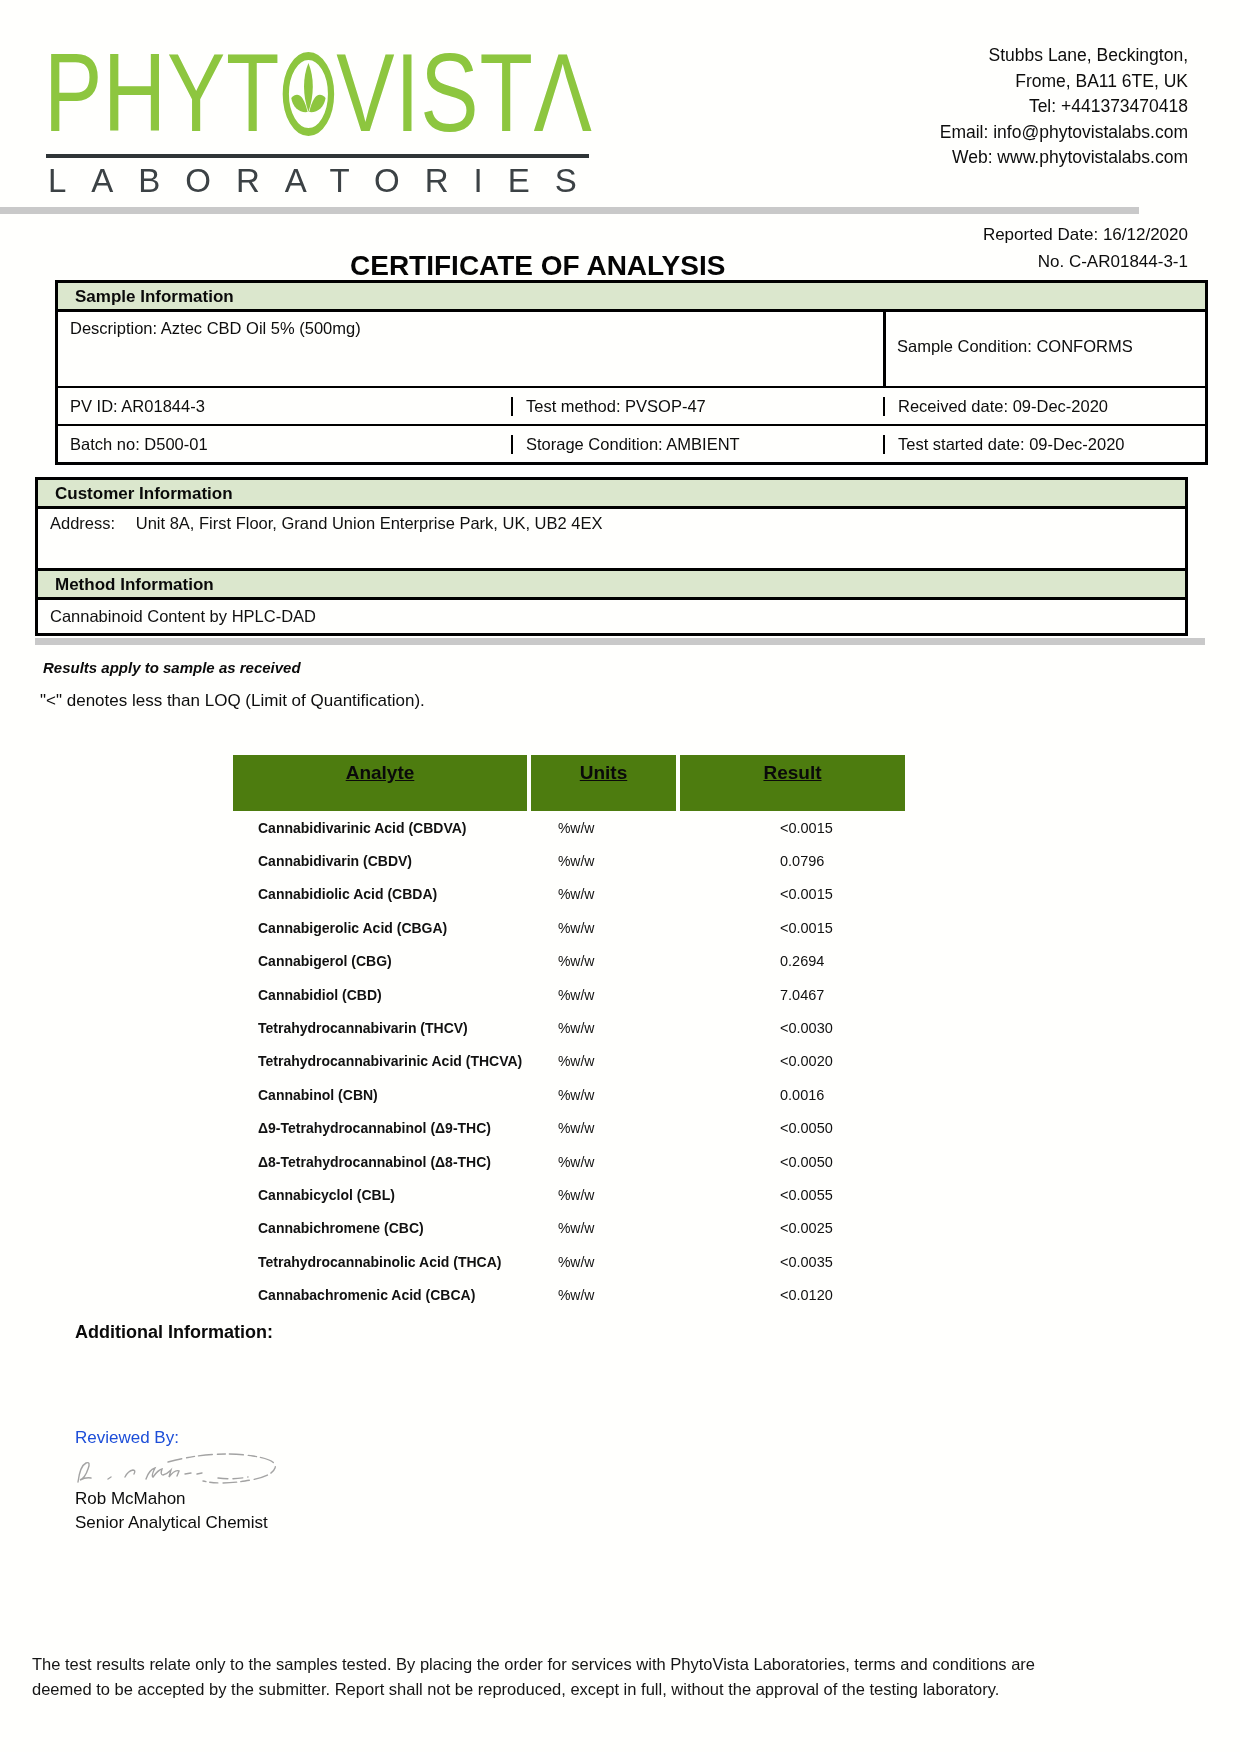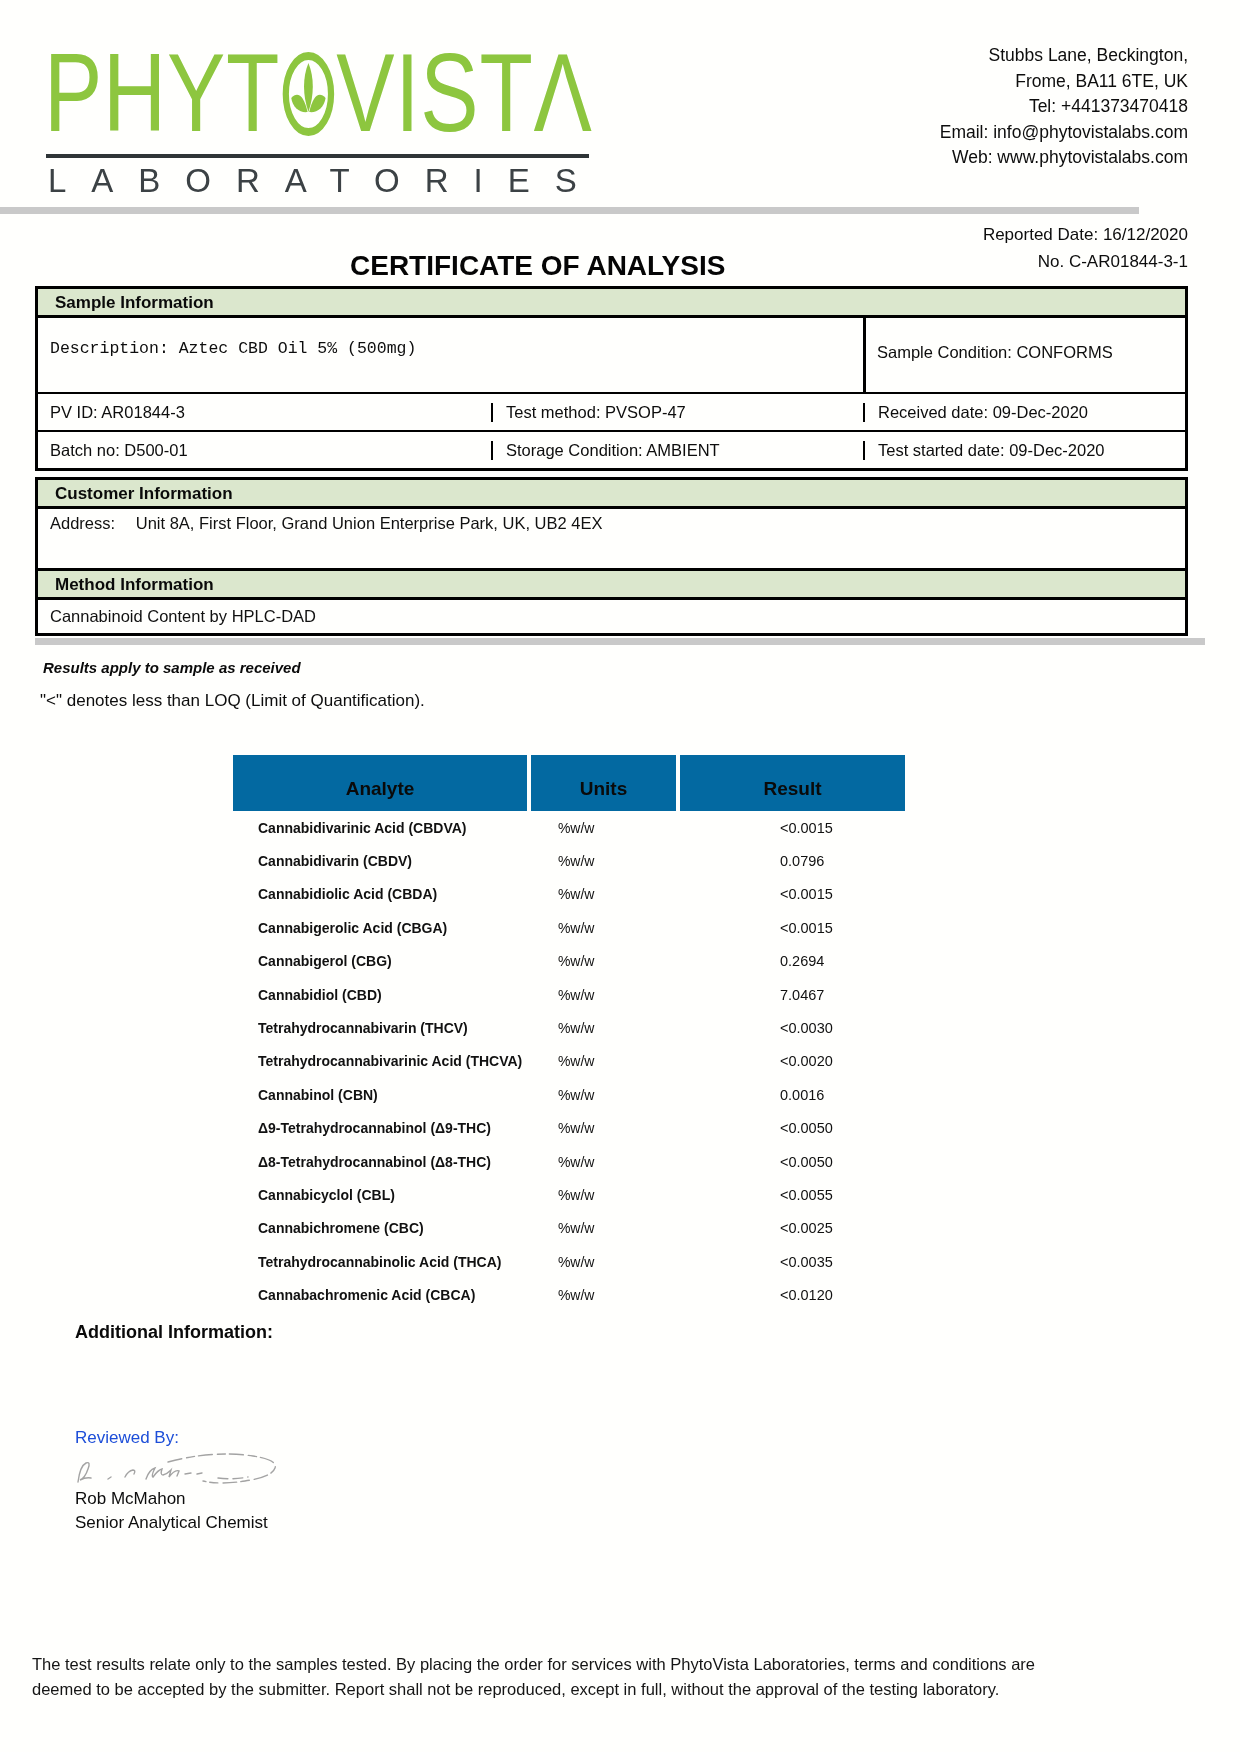--- a/index.html
+++ b/index.html
@@ -47,23 +47,23 @@
   .section{position:absolute;left:35px;width:1153px;border:3px solid #000;background:#fffffd;box-sizing:border-box;}
   .sec-head{
     background:#dbe7cd;border-bottom:3px solid #000;
     font-size:17px;font-weight:bold;color:#0a0a0a;
     padding:3px 0 2px 17px;line-height:21px;
   }
   .row{display:flex;box-sizing:border-box;}
   .cell{box-sizing:border-box;font-size:16.5px;color:#0d0d0d;}
   .bl{border-left:2px solid #000;}
   .bt{border-top:2px solid #000;}
-  #sample-section{top:286px;}
+  #sample-section{top:280px;margin-left:20px;}
   .desc-row{height:74px;}
-  .desc-cell{flex:0 0 825px;padding:21px 0 0 12px;font-family:Liberation Mono, monospace;}
+  .desc-cell{flex:0 0 825px;padding:7px 0 0 12px;}
   .cond-cell{flex:1 1 auto;border-left:3px solid #000;padding:25px 0 0 11px;}
   .info-row{height:38px;align-items:center;}
   .c1{flex:0 0 453px;padding-left:12px;}
   .c2{flex:0 0 372px;padding-left:13px;}
   .c3{flex:1 1 auto;padding-left:13px;}
   #customer-section{top:477px;}
   .cust-body{height:57px;padding:5px 0 0 12px;font-size:16.5px;}
   .cust-line{white-space:nowrap;}
   .cust-line + .cust-line{margin-top:14px;}
   .cust-label{display:inline-block;}
@@ -73,22 +73,22 @@
   
   .note-italic{
     position:absolute;left:43px;top:659px;
     font-size:15px;font-weight:bold;font-style:italic;color:#0a0a0a;
   }
   .note-loq{position:absolute;left:40px;top:691px;font-size:17px;color:#0d0d0d;}
   
   #results-table{position:absolute;left:233px;top:755px;width:672px;}
   .rt-head{display:flex;gap:4px;}
   .rt-hcell{
-    background:#0369a1;height:56px;box-sizing:border-box;
-    font-size:19px;font-weight:bold;text-align:center;padding-top:23px;color:#0a0a0a;
+    background:#4d7c0f;height:56px;box-sizing:border-box;
+    font-size:19px;font-weight:bold;text-align:center;padding-top:7px;color:#0a0a0a;text-decoration:underline;
   }
   .rt-hcell.h1{width:294px;}
   .rt-hcell.h2{width:145px;}
   .rt-hcell.h3{width:225px;}
   .rt-body{margin-top:0;}
   .rt-row{display:flex;gap:4px;height:33.4px;align-items:center;}
   .rt-analyte{width:294px;padding-left:4px;font-size:14px;font-weight:bold;box-sizing:border-box;white-space:nowrap;margin-left:21px;}
   .rt-units{width:145px;padding-left:17px;font-size:14px;font-weight:normal;box-sizing:border-box;}
   .rt-result{width:225px;padding-left:95px;font-size:14.5px;box-sizing:border-box;white-space:nowrap;}
   

